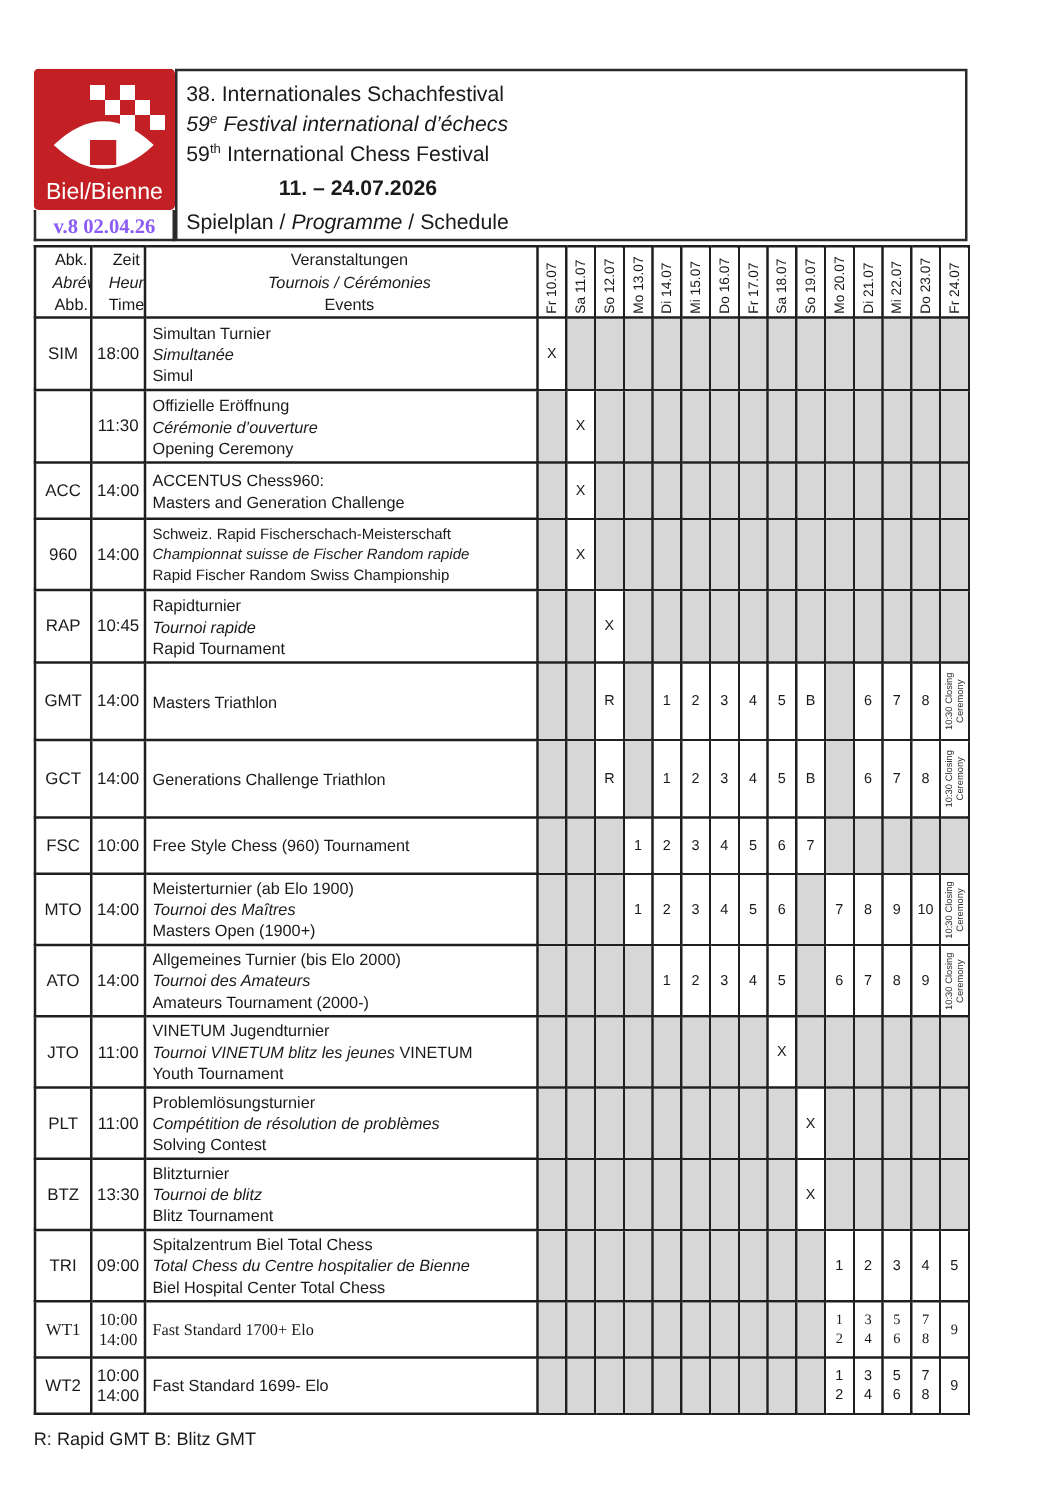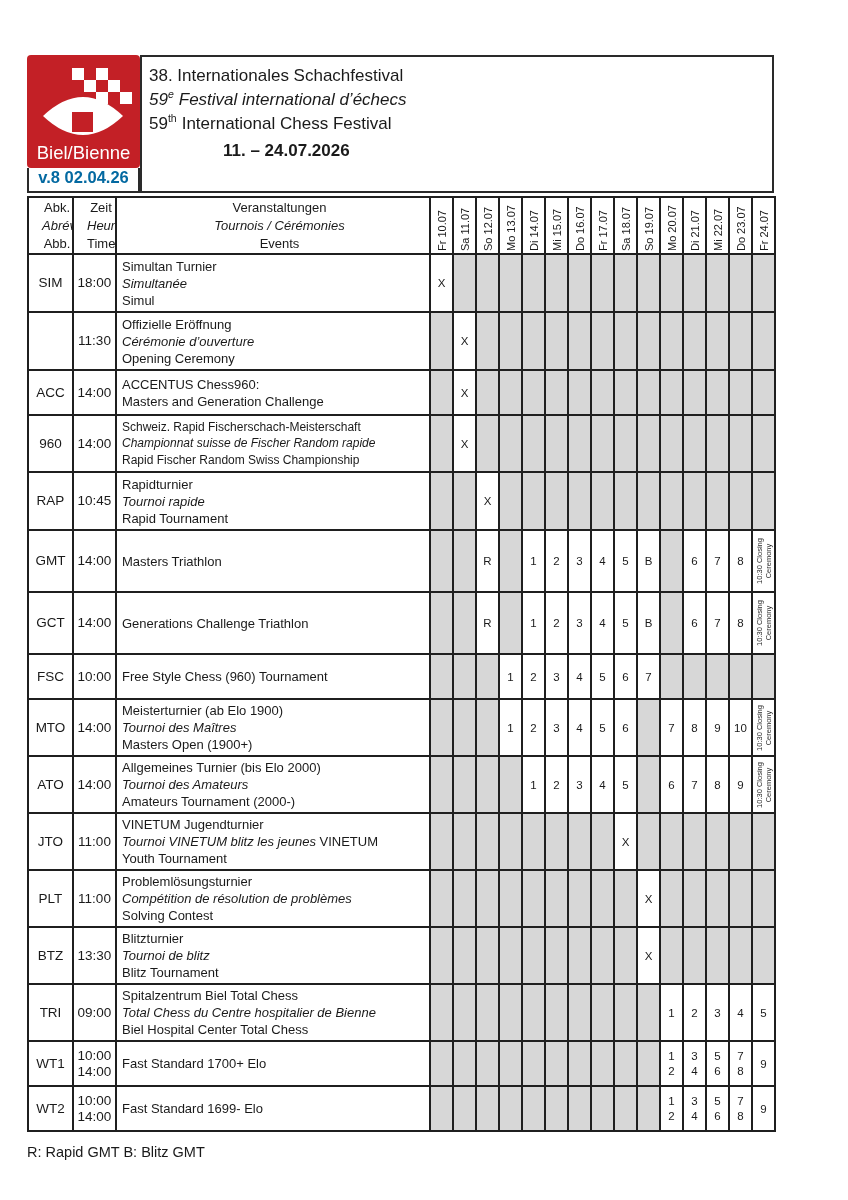--- a/index.html
+++ b/index.html
@@ -6,21 +6,21 @@
   body{width:848px;height:1200px;font-family:"Liberation Sans",sans-serif;color:#1a1a1a;overflow:hidden;}
   .page{padding:55px 0 0 27px;width:747px;}
 
   
   .header{display:flex;align-items:flex-start;}
   .logo-col{width:113px;flex:0 0 113px;}
   .logo-box{width:113px;height:113px;position:relative;}
   .logo-box svg{display:block;}
   .logo-text{position:absolute;bottom:4px;left:0;width:100%;text-align:center;color:#ffffff;font-size:18.5px;}
   .version-box{width:113px;height:25px;box-sizing:border-box;border:2px solid #2a2a2a;border-top:none;
-    display:flex;align-items:flex-start;justify-content:center;font-weight:bold;font-size:16.5px;color:#0369a1;}
+    display:flex;align-items:flex-end;justify-content:center;font-weight:bold;font-size:16.5px;color:#8b5cf6;font-family:Liberation Serif, serif;}
   .title-box{flex:1;box-sizing:border-box;height:138px;border:2px solid #2a2a2a;padding:7px 0 0 7px;background:#fff;}
   .tline{font-size:17px;line-height:24px;white-space:nowrap;}
   .it{font-style:italic;}
   .title-box sup{font-size:10.5px;line-height:0;}
   .gap{margin-left:5px;}
   .tdates{font-size:17px;line-height:24px;font-weight:bold;margin:3px 0 3px 74px;}
 
   
   table{border-collapse:collapse;table-layout:fixed;width:747px;margin-top:3px;}
   th,td{border:2px solid #1f1f1f;padding:0;font-weight:normal;vertical-align:middle;
@@ -66,20 +66,21 @@
       <div class="version-box">
         <span>v.8 02.04.26</span>
       </div>
     </div>
 
     <div class="title-box">
       <div class="tline">38. Internationales Schachfestival</div>
       <div class="tline it"><span>59</span><sup>e</sup><span class="gap">Festival international d’échecs</span></div>
       <div class="tline"><span>59</span><sup>th</sup><span class="gap">International Chess Festival</span></div>
       <div class="tdates">11. – 24.07.2026</div>
+      <div class="tline"><span>Spielplan</span><span> / </span><span class="it">Programme</span><span> / </span><span>Schedule</span></div>
     </div>
   </div>
 
   <table id="sched">
       <colgroup>
         <col style="width: 45px;">
         <col style="width: 43px;">
         <col style="width: 314px;">
         <col style="width: 23px;">
         <col style="width: 23px;">
@@ -492,21 +493,21 @@
           <td class="day empty"></td>
           <td class="day empty"></td>
           <td class="day empty"></td>
           <td class="day empty"></td>
           <td class="day">1</td>
           <td class="day">2</td>
           <td class="day">3</td>
           <td class="day">4</td>
           <td class="day">5</td>
         </tr>
-        <tr style="height: 45px;">
+        <tr style="height: 45px; font-family: Liberation Serif, serif;">
           <td class="abk">WT1</td>
           <td class="zeit">10:00
 14:00</td>
           <td class="event">
             <div class="eline"><span>Fast Standard 1700+ Elo</span></div>
           </td>
           <td class="day empty"></td>
           <td class="day empty"></td>
           <td class="day empty"></td>
           <td class="day empty"></td>

